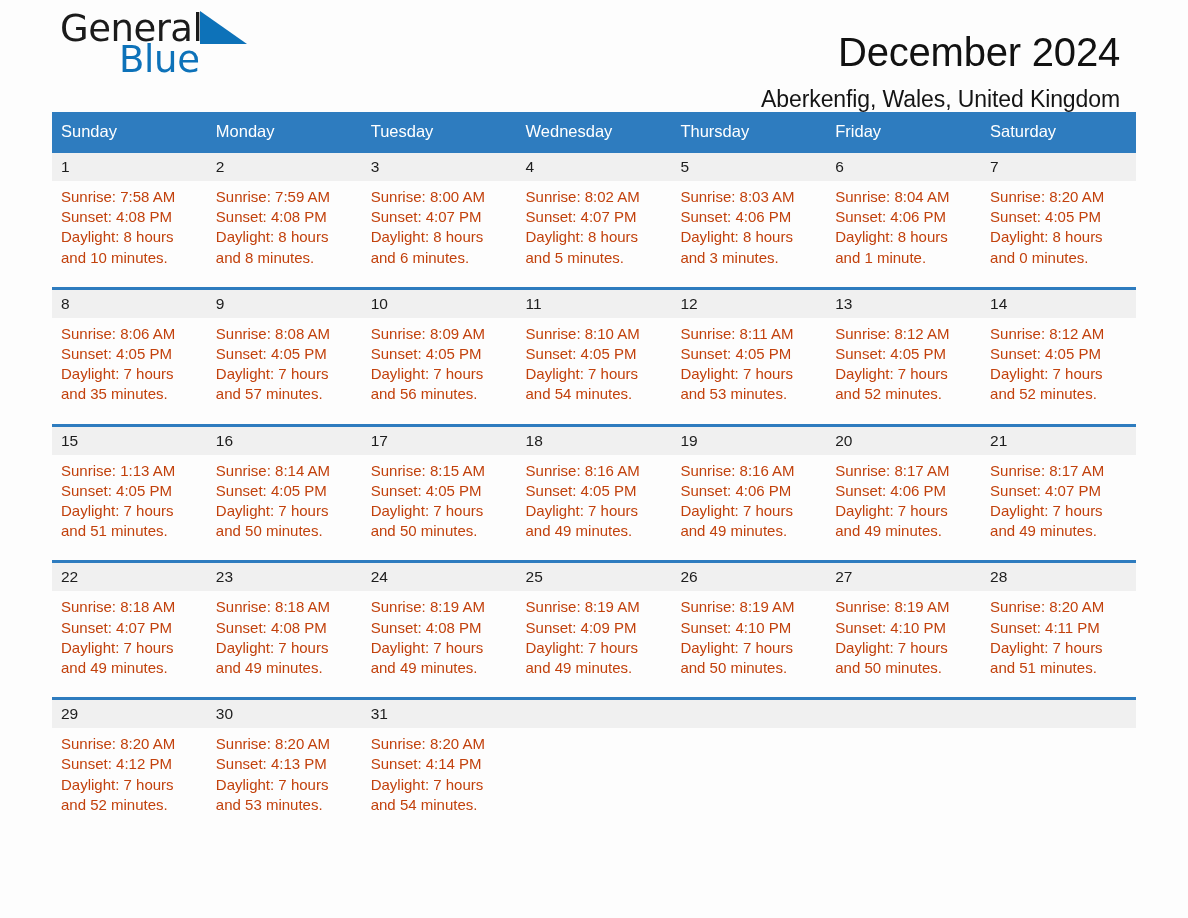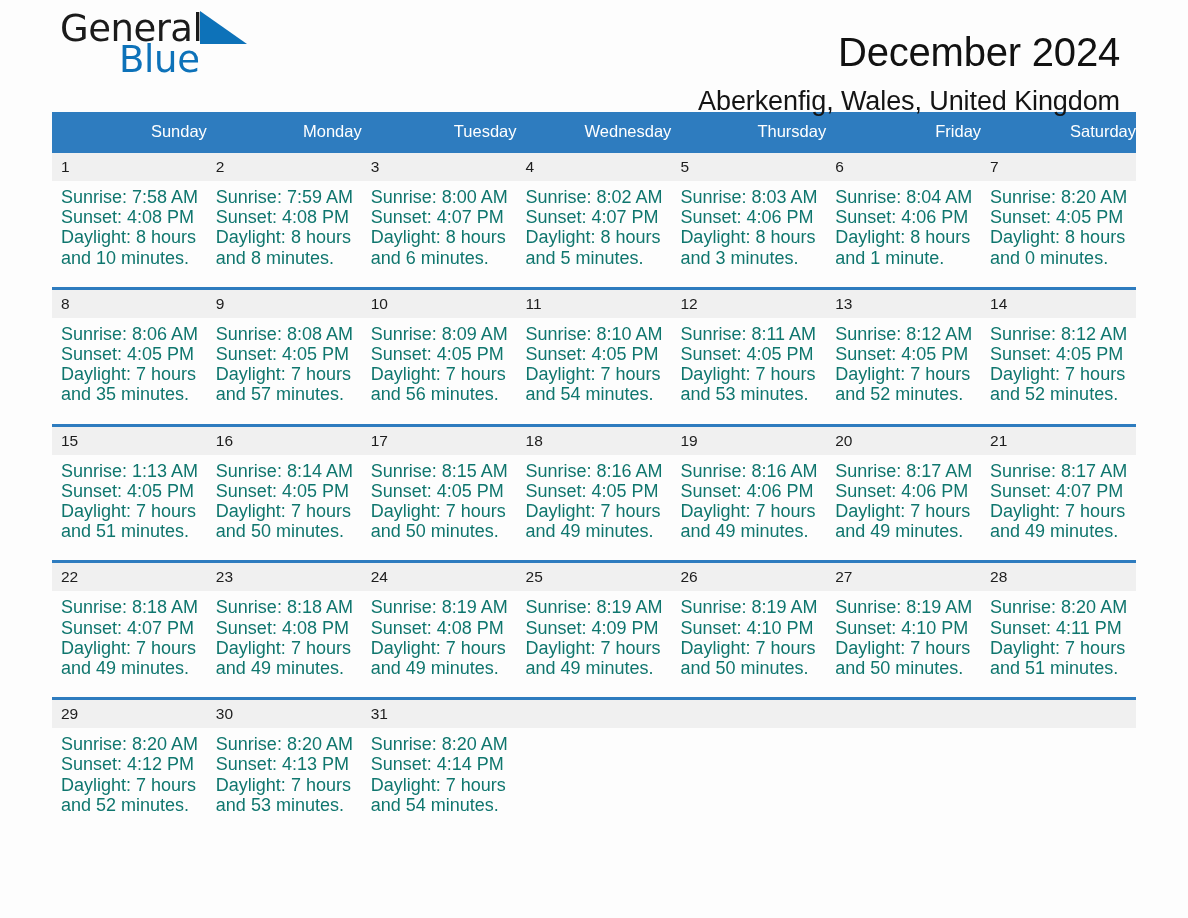--- a/index.html
+++ b/index.html
@@ -69,39 +69,39 @@
   }
   .cal-title {
     font-size: 40px;
     font-weight: 400;
     color: #121212;
     letter-spacing: -0.2px;
     line-height: 1.1;
     margin-top: 30px;
   }
   .cal-location {
-    font-size: 27px;
+    font-size: 23px;
     font-weight: 400;
     color: #141414;
     margin-top: 12px;
     letter-spacing: -0.1px;
   }
 
   
   .calendar {
     width: 1084px;
     border-collapse: collapse;
     table-layout: fixed;
   }
   .dow-row th {
     background: #2e7cbf;
     color: #ffffff;
     font-weight: 400;
     font-size: 16.5px;
-    text-align: right;
+    text-align: left;
     padding: 9px 0 9px 9px;
     height: 20px;
     border: 0;
   }
   .week-spacer td {
     height: 9px;
     padding: 0;
     border: 0;
     background: #fdfdfd;
   }
@@ -118,23 +118,23 @@
     color: #1d1d1d;
     padding: 5px 0 6px 9px;
     height: 17px;
     line-height: 17px;
   }
   .daynum.empty {
     color: transparent;
   }
   .info {
     padding: 6px 8px 10px 9px;
-    font-size: 18px;
+    font-size: 15px;
     line-height: 20.2px;
-    color: #0f766e;
+    color: #c2410c;
   }
   .info div {
     white-space: nowrap;
   }
 </style>
 </head>
 <body>
 
 <div class="page">
 

